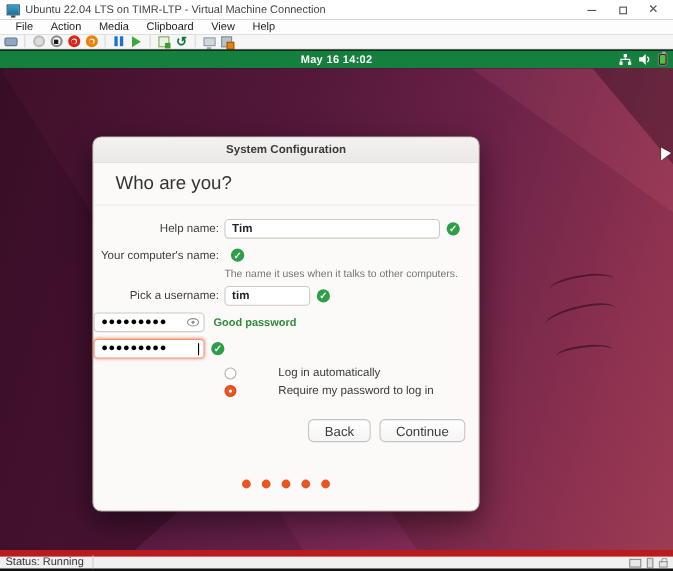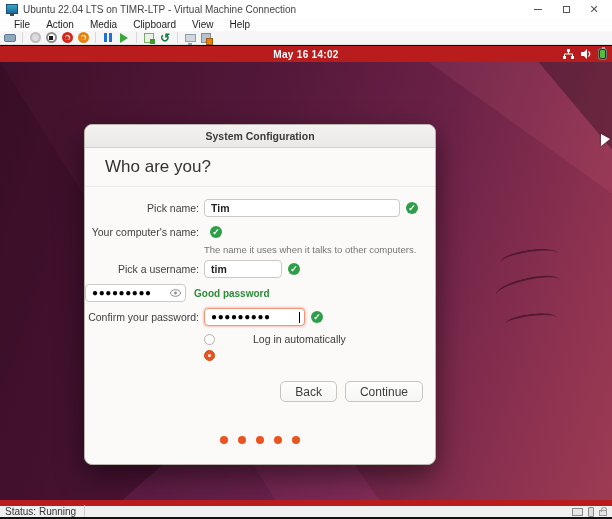--- a/index.html
+++ b/index.html
@@ -38,21 +38,21 @@
   .ico-chk { width:10px; height:10px; background:#e8f2e0; border:1px solid #7fa86b; }
   .ico-chk::after { content:''; position:absolute; right:0; bottom:0; width:5px; height:5px; background:#3f9c35; }
   .ico-revert { color:#0e7a3a; font-size:12px; font-weight:bold; line-height:1; }
   .ico-mon { width:11px; height:8px; background:#cfd8dc; border:1px solid #90a0a8; }
   .ico-mon::after { content:''; position:absolute; left:4px; bottom:-1px; width:4px; height:2px; background:#90a0a8; }
   .ico-set { width:10px; height:10px; background:#b7c3cc; border:1px solid #7e8f9a; }
   .ico-set::after { content:''; position:absolute; right:-1px; bottom:-1px; width:5px; height:5px; background:#e8820c; border:1px solid #9c5a12; }
 
   
   .screen { position:relative; height:455px; background:#000; }
-  .ubar { position:absolute; top:1px; left:0; right:0; height:16px; background:#b91c1c; display:flex; align-items:center; justify-content:center; }
+  .ubar { position:absolute; top:1px; left:0; right:0; height:16px; background:#15803d; display:flex; align-items:center; justify-content:center; }
   .clock { color:#fff; font-size:10px; font-weight:bold; letter-spacing:0.3px; }
   .tray { position:absolute; right:6px; top:0; height:16px; display:flex; align-items:center; gap:7px; }
   .batt { width:7px; height:10px; background:#5abb3c; border:1px solid #2e2e2e; border-radius:2px; position:relative; box-shadow:0 0 0 1px #777; }
   .batt::before { content:''; position:absolute; top:-3px; left:1.5px; width:3px; height:2px; background:#aaa; }
 
   .desktop { position:absolute; top:17px; left:0; right:0; bottom:0; overflow:hidden;
     background:linear-gradient(108deg,#3f1029 0%,#54183a 38%,#6b2247 62%,#8c3150 85%,#9d3b53 100%); }
   .wedge { position:absolute; inset:0; }
   .w1 { clip-path:polygon(0 0,45% 100%,0 100%); background:rgba(35,5,28,.22); }
   .w2 { clip-path:polygon(20% 100%,62% 100%,46% 68%); background:rgba(190,70,150,.18); }
@@ -218,21 +218,21 @@
         <div class="dlg-titlebar">
           <span class="dlg-title">System Configuration</span>
         </div>
         <div class="dlg-heading-wrap">
           <span class="dlg-heading">Who are you?</span>
         </div>
 
         <div class="dlg-body">
 
           <div class="row">
-            <span class="rlabel">Pick name:</span>
+            <span class="rlabel">Help name:</span>
             <input class="tinput in-name" readonly="" value="Tim" style="">
             <span class="check">✓</span>
           </div>
 
           <div class="row">
             <span class="rlabel">Your computer's name:</span>
             <span class="check">✓</span>
           </div>
           <div class="hint">The name it uses when it talks to other computers.</div>
 
@@ -247,35 +247,35 @@
               <span class="pwdots">●●●●●●●●●</span>
               <svg class="eye" width="11" height="8">
                   <ellipse cx="5.5" cy="4" rx="5" ry="3.3" fill="none" stroke="#8c8c8c" stroke-width="1"></ellipse>
                   <circle cx="5.5" cy="4" r="1.4" fill="#8c8c8c"></circle>
                 </svg>
             </span>
             <span class="pwstatus">Good password</span>
           </div>
 
           <div class="row">
-            <span class="rlabel">Confirm your password:</span>
             <span class="pwfield focused">
               <span class="pwdots">●●●●●●●●●</span>
               <span class="caret"></span>
             </span>
             <span class="check">✓</span>
           </div>
 
           <div class="radios">
             <div class="radio-row">
               <span class="radio"></span>
               <span class="rlabel2">Log in automatically</span>
             </div>
             <div class="radio-row">
               <span class="radio sel"></span>
+              <span class="rlabel2">Require my password to log in</span>
             </div>
           </div>
 
           <div class="btnrow">
             <button class="btn">Back</button>
             <button class="btn">Continue</button>
           </div>
 
           <div class="pagedots">
             <span class="pdot"></span>

